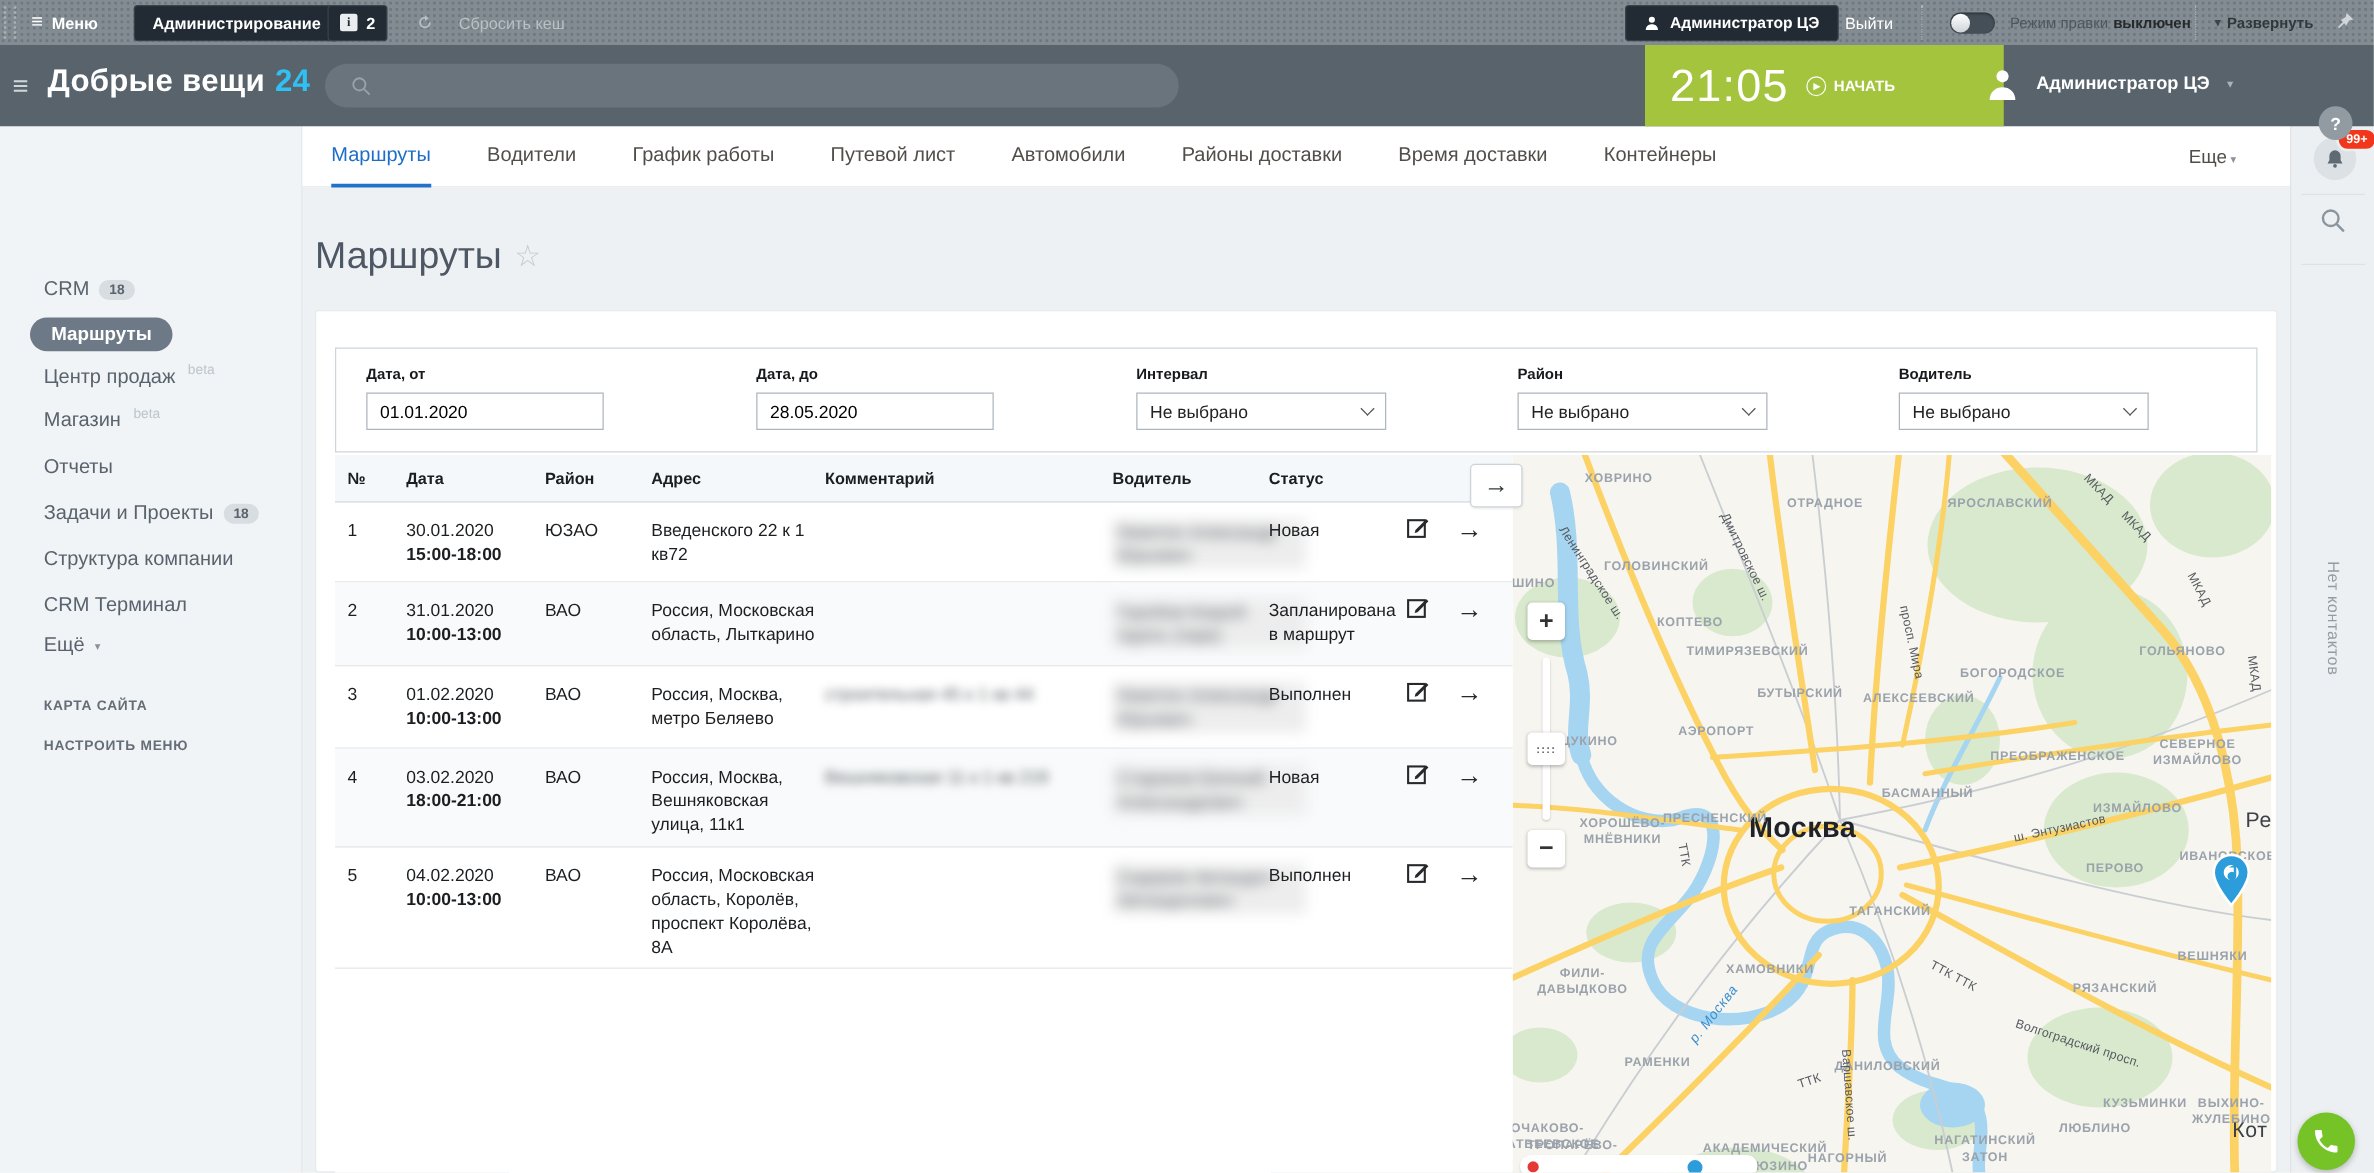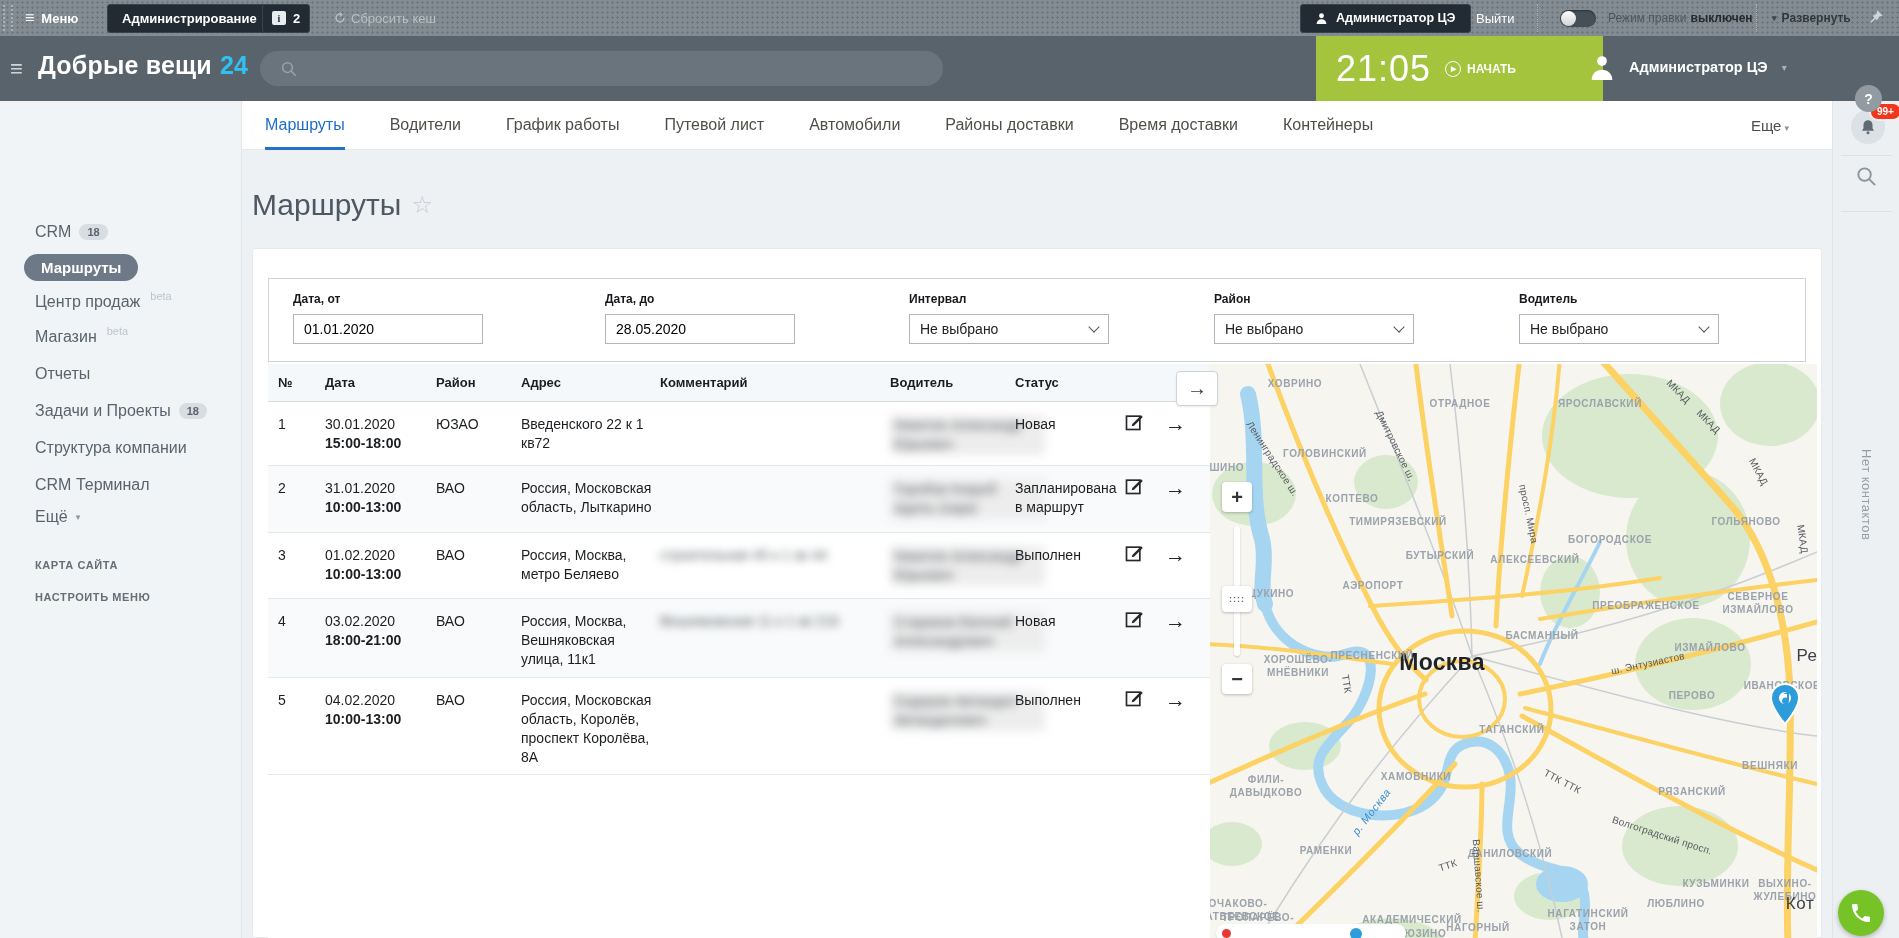--- a/index.html
+++ b/index.html
@@ -13,21 +13,21 @@
   .drag-handle { width:10px; height:26px; margin-left:3px;
     border-left:2px dotted #a8b1b6; border-right:2px dotted #a8b1b6; }
   .ab-menu { color:#fff; font-weight:bold; font-size:13px; margin-left:12px; display:flex; align-items:center; gap:7px; cursor:pointer; }
   .ab-burger { font-size:16px; line-height:1; }
   .dark-btn { background:#222b34; color:#fff; font-weight:bold; font-size:13px;
     border-radius:3px; height:29px; display:flex; align-items:center; padding:0 14px; cursor:pointer; border:1px solid #39424b; }
   .ab-admin { position:absolute; left:107px; }
   .ab-info { position:absolute; left:262px; padding:0 9px; gap:7px; }
   .info-ico { background:#e9edef; color:#222b34; width:14px; height:14px; border-radius:2px;
     font-size:10px; font-weight:bold; display:flex; align-items:center; justify-content:center; font-family:"Liberation Serif", serif; }
-  .ab-reset { position:absolute; left:333px; display:flex; align-items:center; gap:4px; color:#b9c0c5; font-size:13px; cursor:pointer; }
+  .ab-reset { position:absolute; left:333px; display:flex; align-items:center; gap:20px; color:#b9c0c5; font-size:13px; cursor:pointer; }
   .ab-user { position:absolute; left:1300px; gap:8px; font-size:12.5px; }
   .ab-user svg { width:13px; height:13px; fill:#fff; }
   .ab-logout { position:absolute; left:1476px; color:#fff; font-size:13px; cursor:pointer; }
   .dotted-sep { position:absolute; top:4px; height:28px; width:1px; border-left:1px dotted #aab3b8; }
   .toggle { position:absolute; left:1560px; top:10px; width:36px; height:17px; background:#454f58; border-radius:9px; cursor:pointer; box-shadow:inset 0 1px 2px rgba(0,0,0,.4); }
   .toggle .knob { position:absolute; left:1px; top:1px; width:15px; height:15px; border-radius:50%;
     background:linear-gradient(#ffffff,#cfd4d7); }
   .ab-editmode { position:absolute; left:1608px; font-size:12px; color:#4e565c; }
   .ab-editmode b { color:#24292d; margin-left:4px; }
   .ab-expand { position:absolute; left:1772px; font-size:12px; font-weight:bold; color:#31383d; display:flex; align-items:center; gap:5px; cursor:pointer; }

